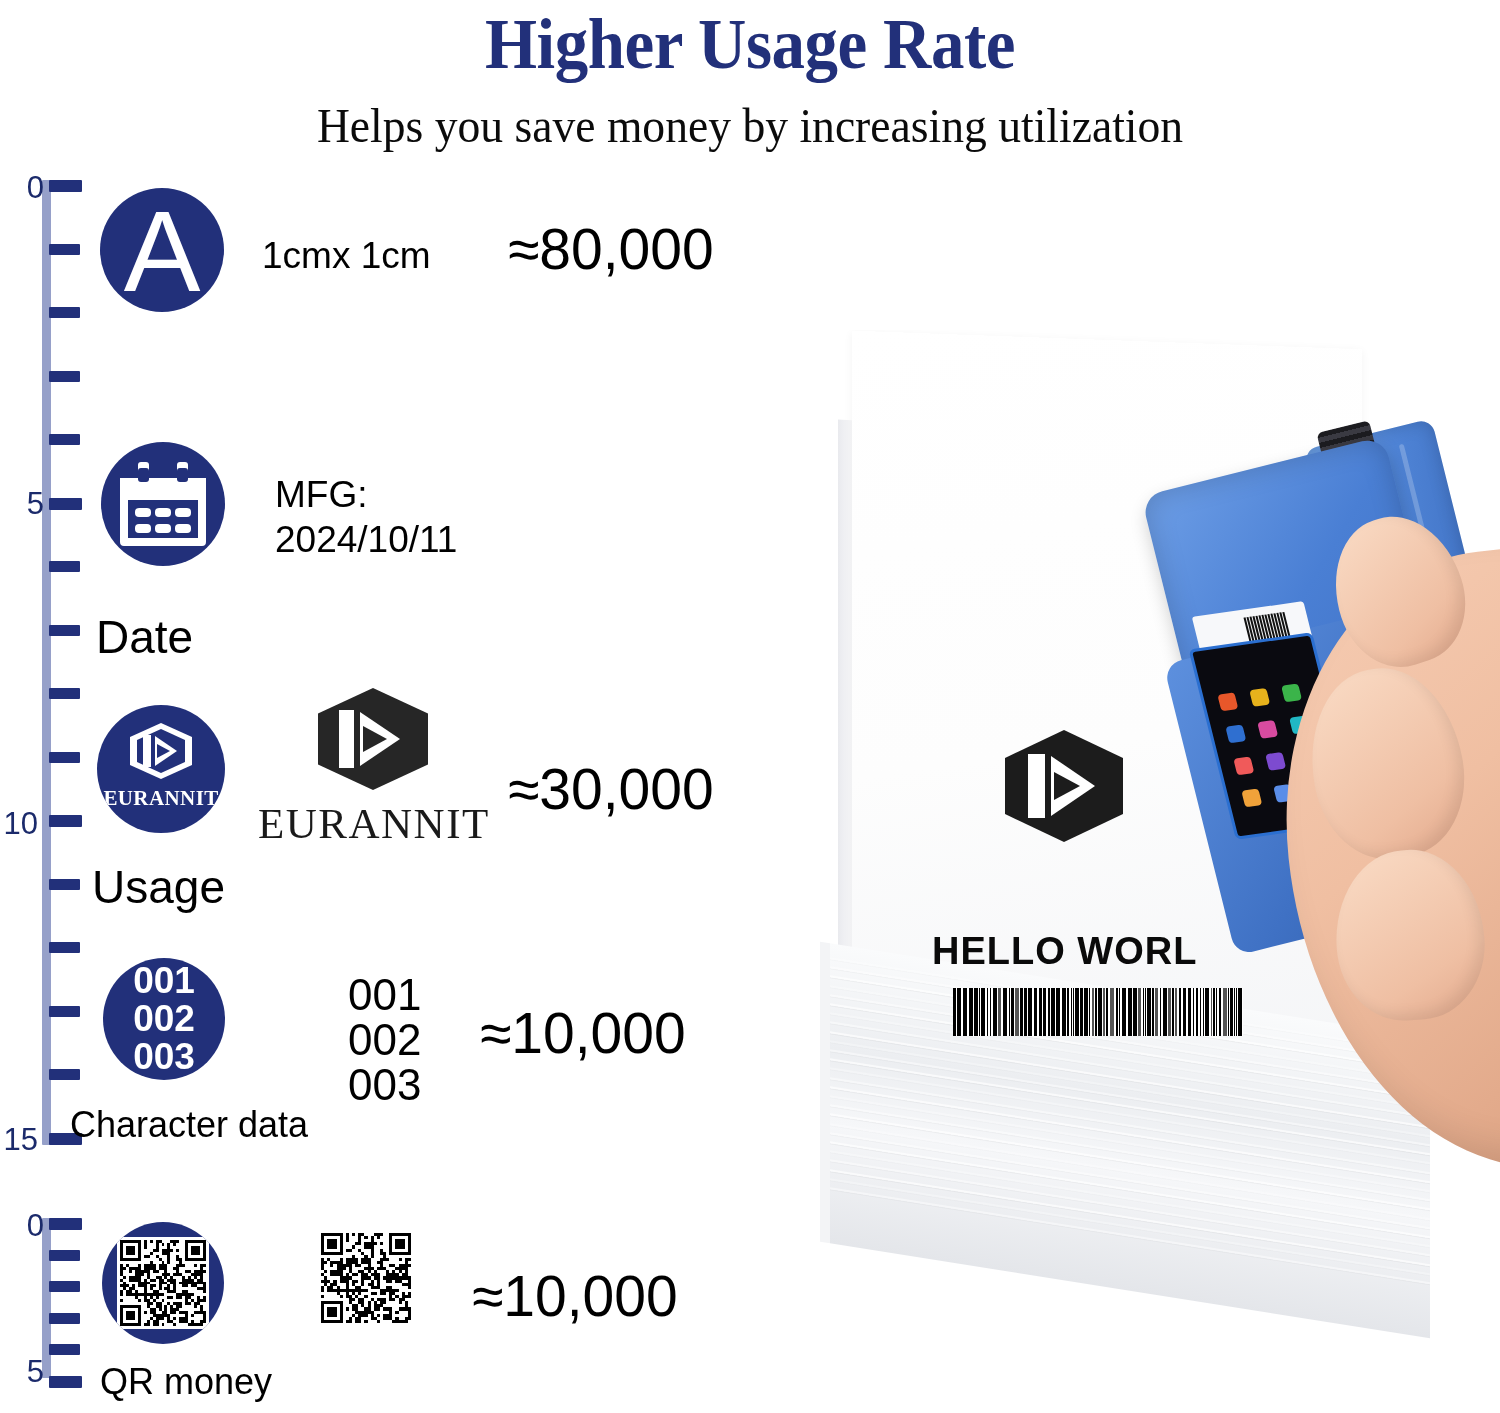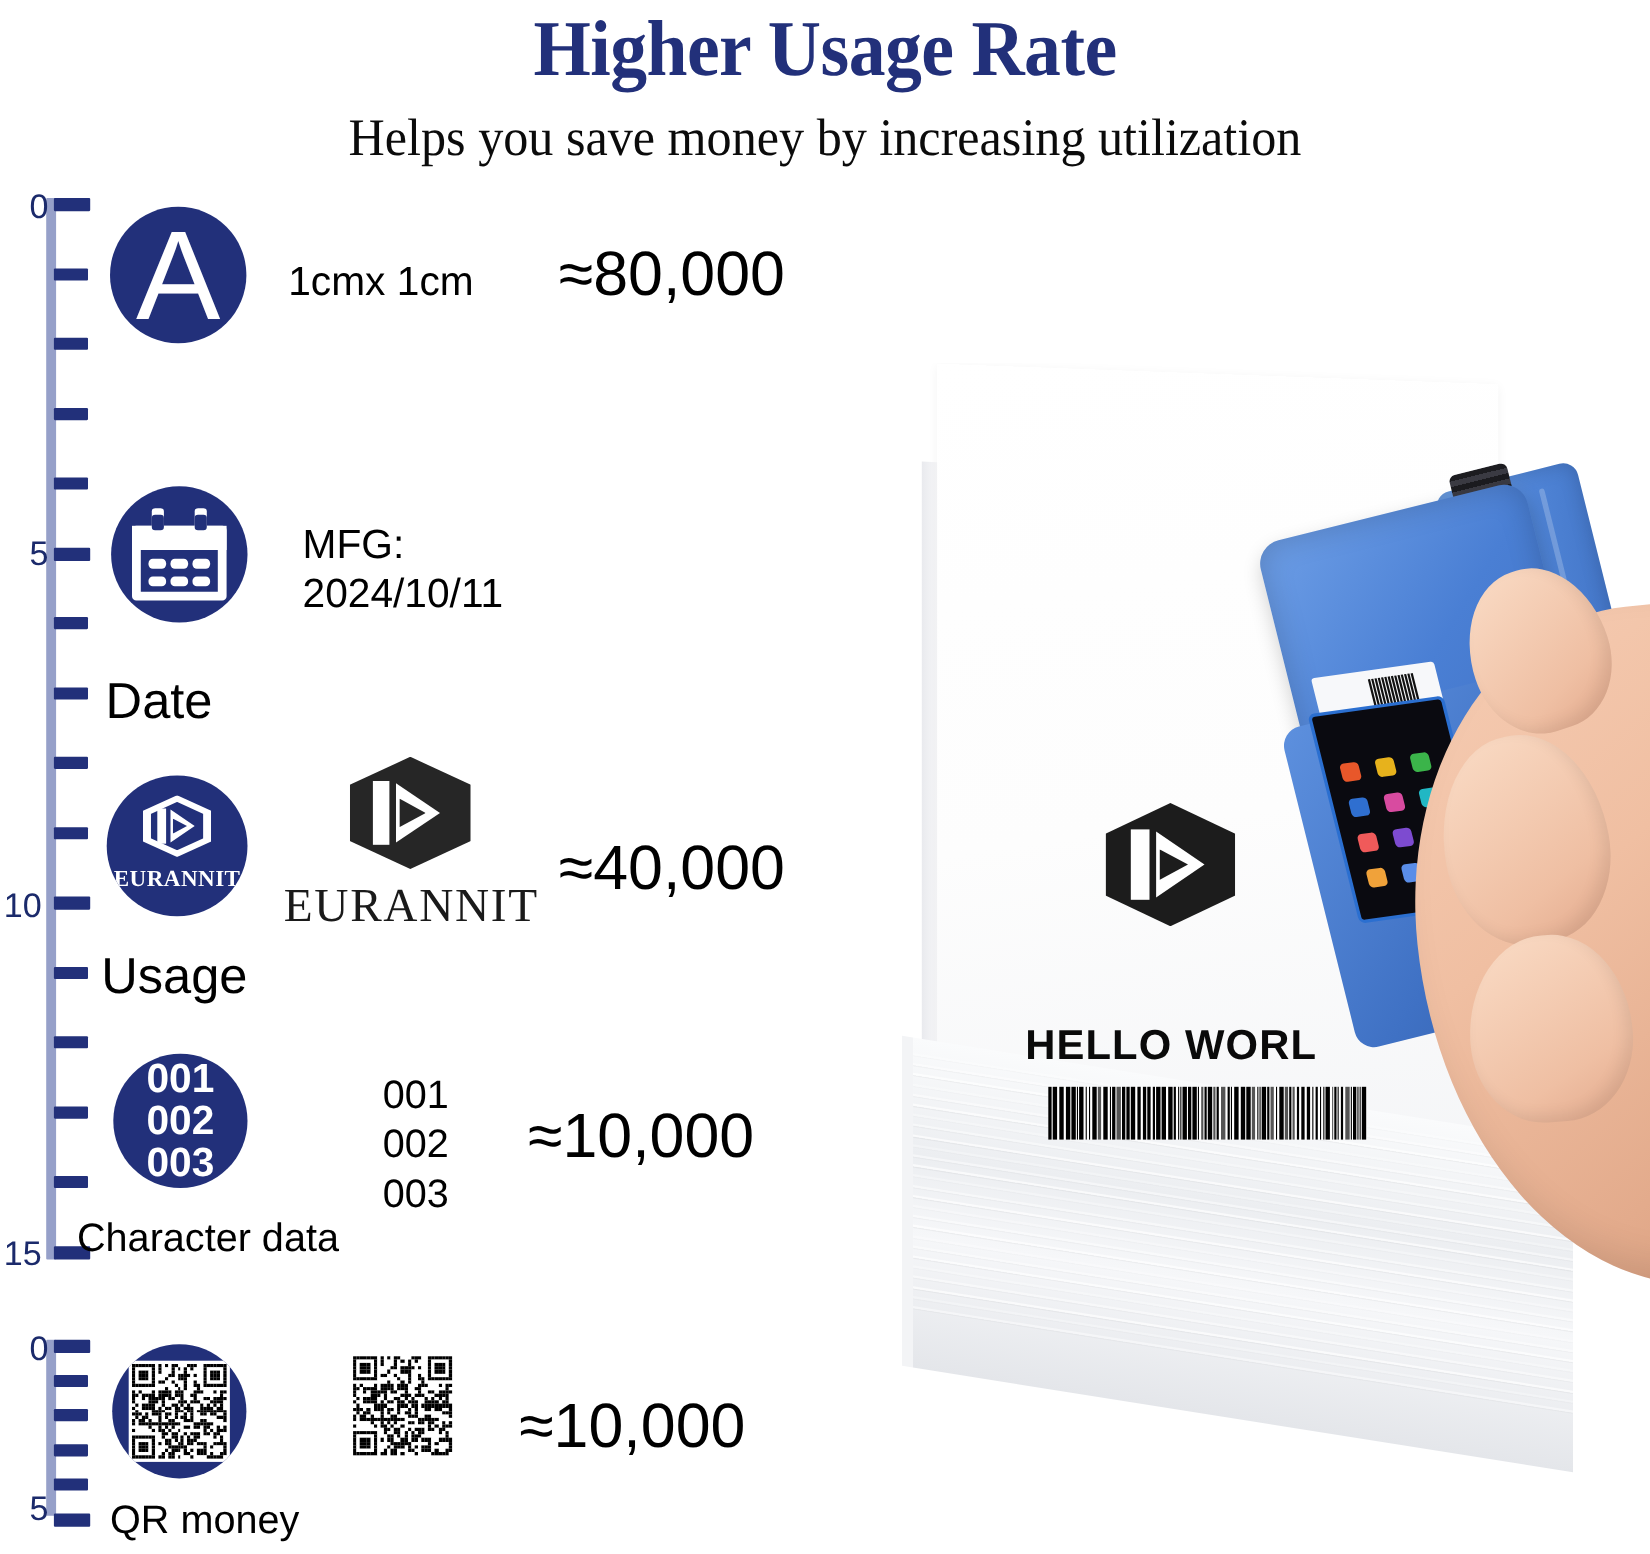--- a/index.html
+++ b/index.html
@@ -105,21 +105,21 @@
   .cat{
     position:absolute;font-family:"Liberation Sans",sans-serif;
     font-size:46px;line-height:50px;color:#000;font-weight:400;
     white-space:nowrap;
   }
   .cat.small{font-size:36px;line-height:40px;}
   .desc{
     position:absolute;font-family:"Liberation Sans",sans-serif;
     font-size:37px;line-height:45px;color:#000;white-space:pre-line;
   }
-  .desc.mono3{font-size:36px;line-height:45px;}
+  .desc.mono3{font-size:44px;line-height:45px;}
   .count{
     position:absolute;font-family:"Liberation Sans",sans-serif;
     font-size:57px;line-height:62px;color:#000;white-space:nowrap;
   }
 
   
   .photo{position:absolute;left:760px;top:330px;width:740px;height:1030px;overflow:hidden;}
   .paper{
     position:absolute;left:92px;top:10px;width:510px;height:725px;
     background:linear-gradient(170deg,#ffffff 0%,#fdfdfd 55%,#f4f5f7 100%);
@@ -294,21 +294,21 @@
 
   <div class="cat" style="left:92px;top:862px;">Usage</div>
 
   <div class="hexmark logo-dark" style="position:absolute;left:318px;top:688px;width:110px;height:102px;">
     <div class="hex" style="background:#262626;"></div>
     <div class="bar" style="left:21px;top:22px;width:15px;height:58px;"></div>
     <div class="arrow" style="left:42px;top:24px;border-width:27px 0 27px 40px;border-color:transparent transparent transparent #fff;"></div>
     <div class="hex" style="background:#262626;left:45px;top:38px;width:24px;height:26px;clip-path:polygon(0 0,100% 50%,0 100%);"></div>
   </div>
   <div style="position:absolute;left:258px;top:800px;font-family:'Liberation Serif',serif;font-size:43px;line-height:48px;letter-spacing:1.5px;color:#1a1a1a;">EURANNIT</div>
-  <div class="count" style="left:508px;top:758px;">≈40,000</div>
+  <div class="count" style="left:508px;top:758px;">≈30,000</div>
 
   <div class="badge" style="left:103px;top:958px;width:122px;height:122px;">
     <div class="numstack" style="font-size:37px;">001
 002
 003</div>
   </div>
   <div class="cat small" style="left:70px;top:1105px;">Character data</div>
   <div class="desc mono3" style="left:348px;top:972px;">001
 002
 003</div>

